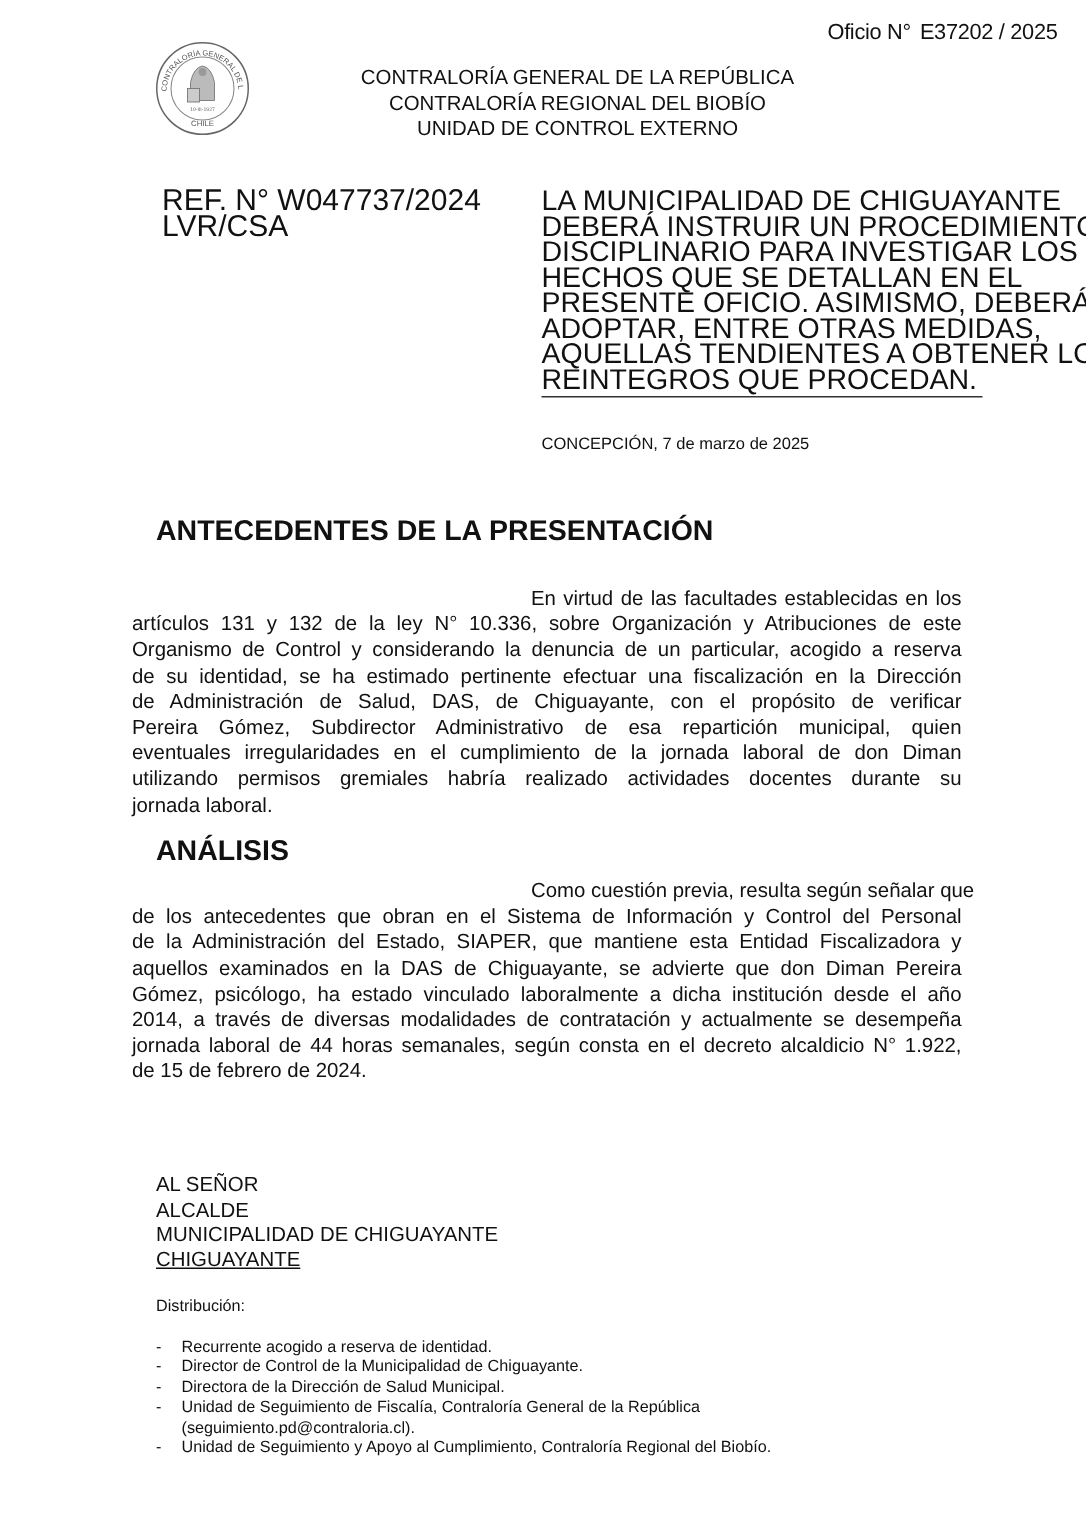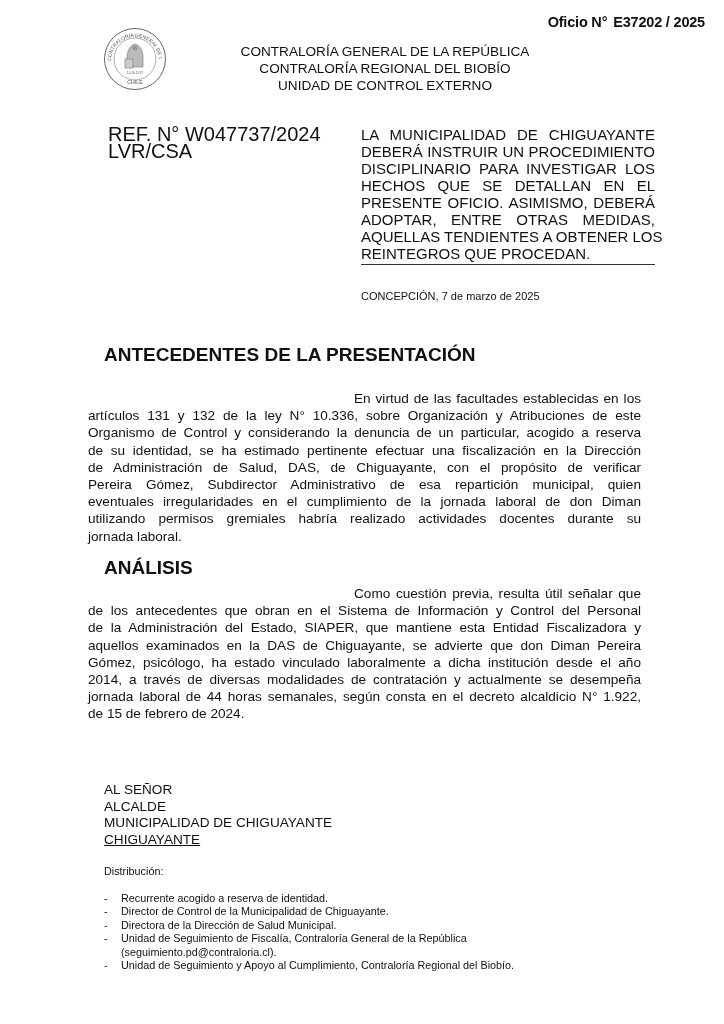--- a/index.html
+++ b/index.html
@@ -2,33 +2,33 @@
 <html><head>
   <meta charset="utf-8">
   <style>
     html, body { margin: 0; padding: 0; background: #ffffff; }
     body {
       width: 724px; height: 1024px; position: relative; overflow: hidden;
       font-family: "Liberation Sans", sans-serif; color: #111111;
     }
     .abs { position: absolute; }
     #oficio {
-      top: 14px; right: 19px; font-size: 14.5px; font-weight: bold; letter-spacing: -0.2px;
+      top: 14px; right: 19px; font-size: 14.5px; font-weight: normal; letter-spacing: -0.2px;
     }
     #oficio .num { margin-left: 6px; }
     #seal { left: 103px; top: 27px; width: 64px; height: 64px; }
     #institution {
       left: 210px; top: 43px; width: 350px; text-align: center;
       font-size: 13.6px; line-height: 17px;
     }
     #ref {
       left: 108px; top: 126px; font-size: 20px; line-height: 17px;
     }
     #summary {
-      left: 361px; top: 126px; width: 294px; font-size: 15px; line-height: 17px;
+      left: 361px; top: 126px; width: 294px; font-size: 19px; line-height: 17px;
       text-align: justify; text-align-last: left;
       border-bottom: 1px solid #333; padding-bottom: 2px;
     }
     #summary span.ln { display: block; text-align: justify; text-align-last: justify; white-space: nowrap; }
     #summary span.ln.last { text-align-last: left; }
     #date { left: 361px; top: 290px; font-size: 11px; }
     .heading { font-weight: bold; font-size: 19px; }
     #h1 { left: 104px; top: 344px; }
     #h2 { left: 104px; top: 557px; }
     .para {
@@ -103,21 +103,21 @@
   <span class="ln">de su identidad, se ha estimado pertinente efectuar una fiscalización en la Dirección</span>
   <span class="ln">de Administración de Salud, DAS, de Chiguayante, con el propósito de verificar</span>
   <span class="ln">Pereira Gómez, Subdirector Administrativo de esa repartición municipal, quien</span>
   <span class="ln">eventuales irregularidades en el cumplimiento de la jornada laboral de don Diman</span>
   <span class="ln">utilizando permisos gremiales habría realizado actividades docentes durante su</span>
   <span class="ln last">jornada laboral.</span>
 </div>
 
 <div id="h2" class="abs heading">ANÁLISIS</div>
 <div id="p2" class="abs para">
-  <span class="ln first">Como cuestión previa, resulta útil señalar que</span>
+  <span class="ln first">Como cuestión previa, resulta según señalar que</span>
   <span class="ln">de los antecedentes que obran en el Sistema de Información y Control del Personal</span>
   <span class="ln">de la Administración del Estado, SIAPER, que mantiene esta Entidad Fiscalizadora y</span>
   <span class="ln">aquellos examinados en la DAS de Chiguayante, se advierte que don Diman Pereira</span>
   <span class="ln">Gómez, psicólogo, ha estado vinculado laboralmente a dicha institución desde el año</span>
   <span class="ln">2014, a través de diversas modalidades de contratación y actualmente se desempeña</span>
   <span class="ln">jornada laboral de 44 horas semanales, según consta en el decreto alcaldicio N° 1.922,</span>
   <span class="ln last">de 15 de febrero de 2024.</span>
 </div>
 
 <div id="addressee" class="abs">

